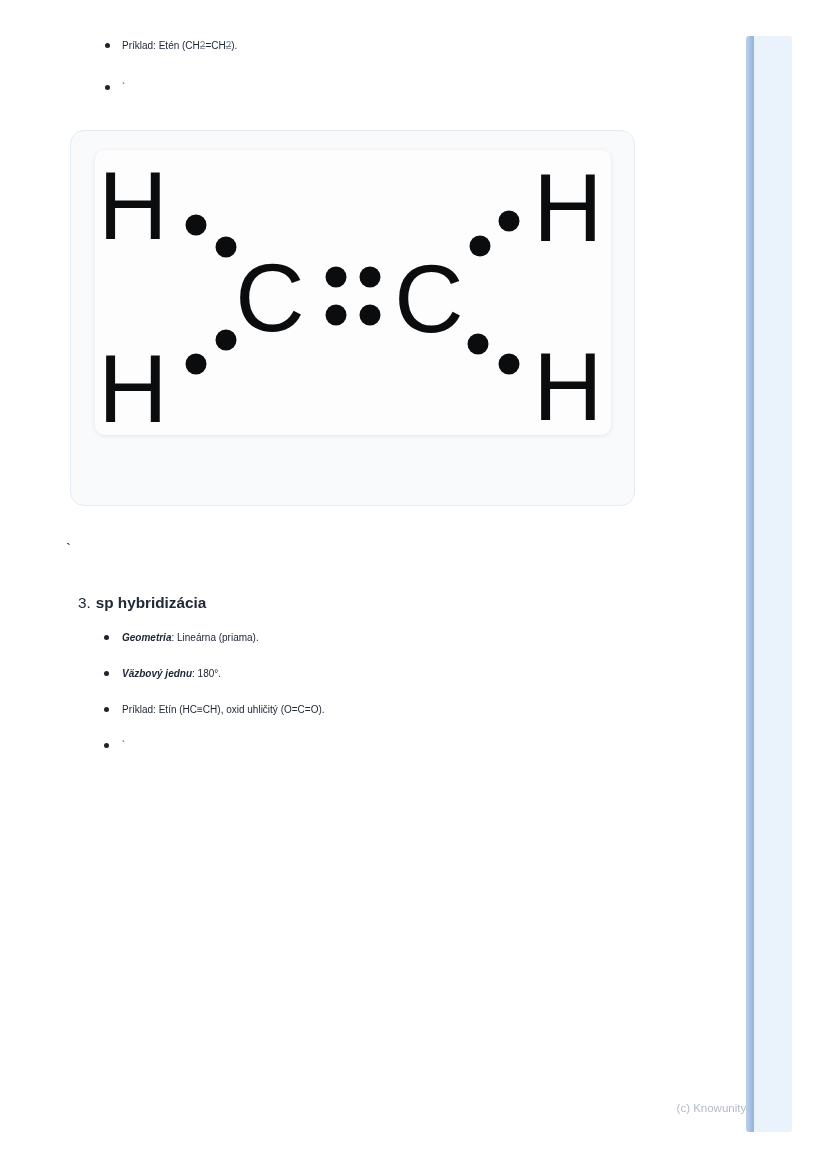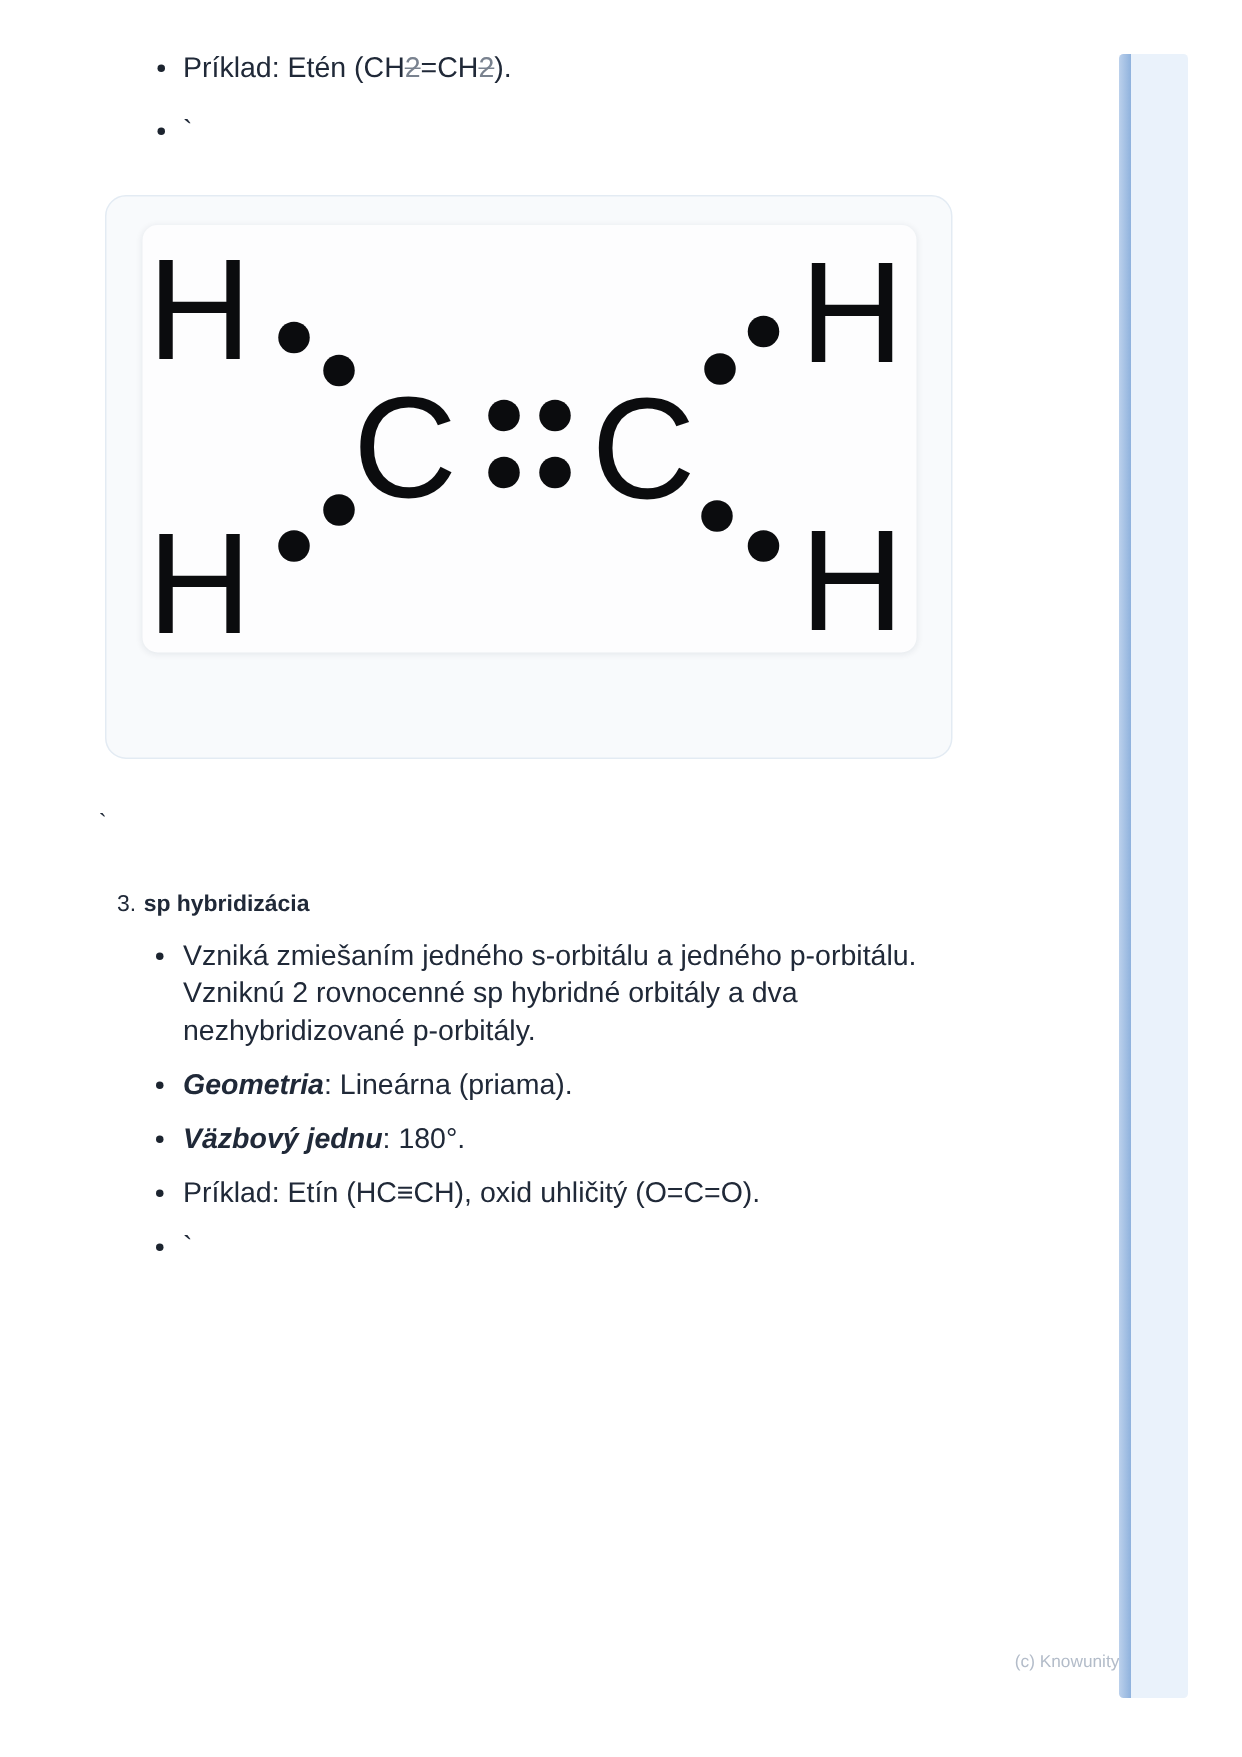--- a/index.html
+++ b/index.html
@@ -4,21 +4,21 @@
 <style>
   * { box-sizing: content-box; }
   html,body { margin:0; padding:0; }
   body {
     width:828px; height:1171px; position:relative; overflow:hidden;
     background:#ffffff; color:#202938;
     font-family:"Liberation Sans", sans-serif;
   }
 
   
-  .doc-list { margin:0; padding:0; list-style:none; font-size:19px; line-height:25px; }
+  .doc-list { margin:0; padding:0; list-style:none; font-size:10px; line-height:25px; }
   .doc-list li { position:relative; width:525px; }
   .doc-list li::before {
     content:""; position:absolute; width:5px; height:5px; border-radius:50%;
     background:#1c242f; top:10px;
   }
 
   .intro-list { position:absolute; left:103px; top:33px; }
   .intro-list li { padding-left:19px; margin-bottom:17px; }
   .intro-list li::before { left:2px; }
 
@@ -104,21 +104,20 @@
     </div>
   </figure>
 
   <div class="stray-tick">`</div>
 
   <section class="sp-section">
     <div class="sp-heading">
       <span class="num">3.</span><span class="ttl">sp hybridizácia</span>
     </div>
     <ul class="doc-list sp-list">
-      <li><span class="lead"></span><span>Vzniká zmiešaním jedného s-orbitálu a jedného p-orbitálu. Vzniknú 2 rovnocenné sp hybridné orbitály a dva nezhybridizované p-orbitály.</span></li>
       <li><span class="lead">Geometria</span><span>: Lineárna (priama).</span></li>
       <li><span class="lead">Väzbový jednu</span><span>: 180°.</span></li>
       <li><span class="lead"></span><span>Príklad: Etín (HC≡CH), oxid uhličitý (O=C=O).</span></li>
       <li><span class="lead"></span><span>`</span></li>
     </ul>
   </section>
 
   <div class="footer">(c) Knowunity 2025</div>
 
   <div class="edge-bar">

